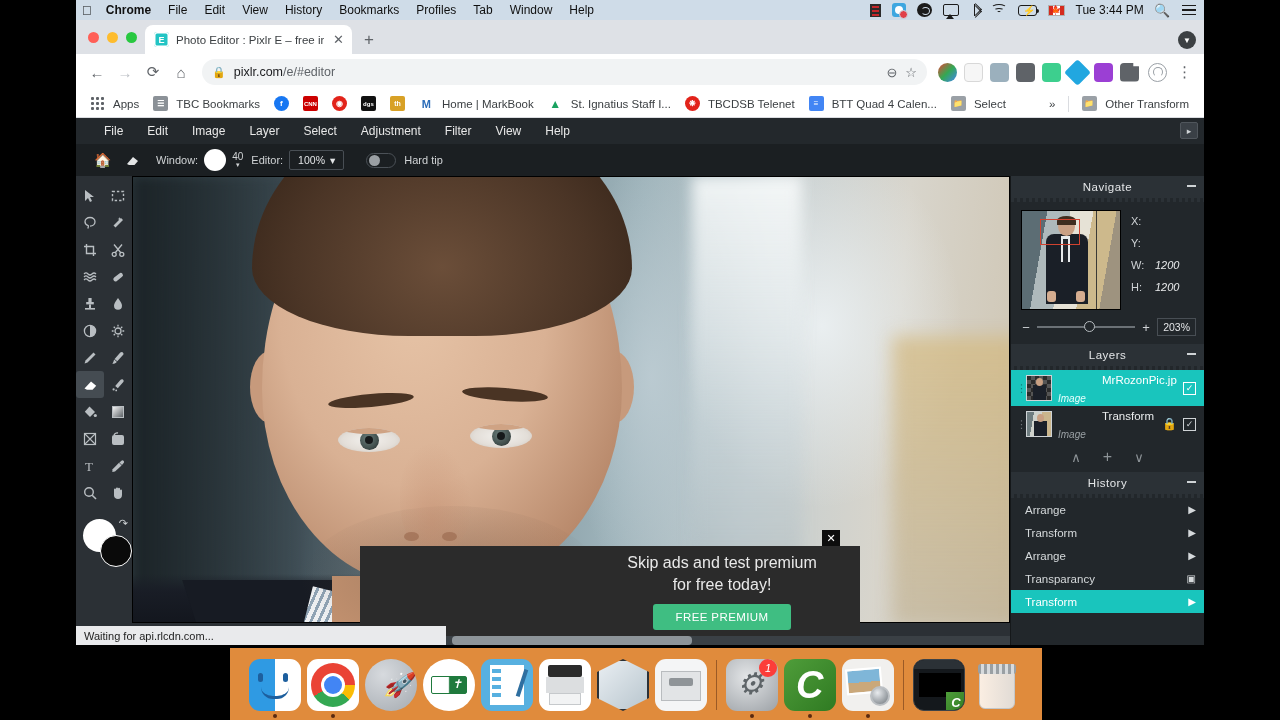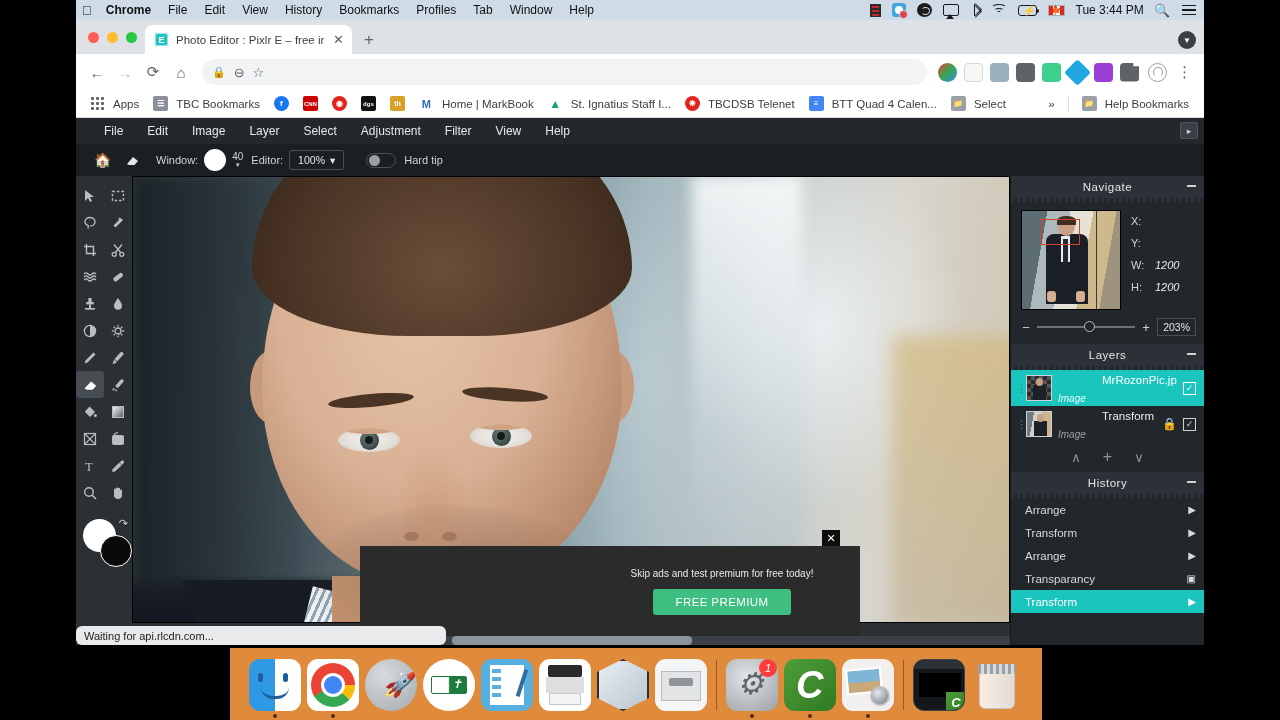--- a/index.html
+++ b/index.html
@@ -207,21 +207,21 @@
   .canvas-border { position:absolute; left:0; top:0; width:878px; height:447px; box-shadow: inset 0 0 0 1px #000; }
 
   .hscroll { position:absolute; left:0; bottom:0; width:878px; height:9px; background:#3a4045; }
   .hscroll i { position:absolute; left:320px; top:0; width:240px; height:9px; background:#8d9499; border-radius:4px;}
 
   .ad {
     position: absolute; left: 228px; bottom: 9px; width: 500px; height: 90px; background: #2b2b2b;
     display: flex; align-items: center; justify-content: flex-end;
   }
   .ad-inner { width: 270px; display:flex; flex-direction: column; align-items:center; gap:8px; padding-right: 6px;}
-  .ad-text { color: #e9e9e9; font-size: 10px; text-align: center; line-height: 1.35; width: 200px;}
+  .ad-text { color: #e9e9e9; font-size: 16px; text-align: center; line-height: 1.35; width: 200px;}
   .ad-btn { background: #3fbe82; color: #fff; font-size: 11.5px; padding: 7px 0; width: 138px;
      text-align: center; border-radius: 3px; letter-spacing: .4px; }
   .ad-close { position: absolute; right: 20px; top: -16px; width: 18px; height: 16px; background: #0d0d0d;
      color: #fff; font-size: 11px; display:flex; align-items:center; justify-content:center; }
 
   
   .rightcol { width: 194px; background: #22272b; border-left: 1px solid #15181a; }
   .ph { height: 22px; background: #2b3136; display: flex; align-items: center; justify-content: center;
      position: relative; font-size: 11.5px; color: #e4e6e8; letter-spacing: .5px; }
   .ph .min { position: absolute; right: 8px; top: 9px; width: 9px; height: 2px; background: #cfd3d6; }
@@ -279,21 +279,21 @@
   .layer-actions { height: 30px; display:flex; align-items:center; justify-content:center; gap: 22px;
      color: #8d9397; font-size: 13px; }
 
   .hist-row { height: 23px; display: flex; align-items: center; padding: 0 8px 0 14px;
      font-size: 11.5px; color: #d5d9db; justify-content: space-between; }
   .hist-row.sel { background: #19c5bd; color: #fff; }
   .hist-ico { font-size: 10px; }
 
   
   .statusbar { position: absolute; left: 76px; bottom: 75px; height: 19px; background: #e9eaec;
-     display:flex; align-items:center; padding: 0 8px; font-size: 11px; color: #1d1d1d; min-width: 370px; border-radius: 6px;}
+     display:flex; align-items:center; padding: 0 8px; font-size: 11px; color: #1d1d1d; min-width: 370px;}
 
   
   .deskpad { position: absolute; left: 0; bottom: 0; width: 1280px; height: 75px; background: #000; }
   .dock { position: absolute; left: 230px; bottom: 0; width: 812px; height: 72px; background: #e08b3c;
      display: flex; align-items: flex-end; justify-content: center; gap: 0; padding-bottom: 2px; }
   .dock-item { width: 58px; height: 64px; display:flex; flex-direction:column; align-items:center;
      justify-content:flex-end; position: relative; }
   .dock-ico { width: 52px; height: 52px; border-radius: 11px; position: relative; overflow: hidden; }
   .run-dot { width: 4px; height: 4px; border-radius: 50%; background: #5a2a10; margin-top: 3px; }
   .run-dot.hidden { visibility: hidden; }
@@ -420,20 +420,23 @@
       </span>
     </div>
 
     <div class="toolbar">
       <span class="navbtn">←</span>
       <span class="navbtn dim">→</span>
       <span class="navbtn">⟳</span>
       <span class="navbtn">⌂</span>
       <div class="omnibox">
         <span class="lock">🔒</span>
+        <span class="url">
+          <span class="host">pixlr.com</span><span class="path">/e/#editor</span>
+        </span>
         <span class="oi">⊖</span>
         <span class="oi">☆</span>
       </div>
       <span class="ext-wrap">
         <span class="ext" style="background:linear-gradient(135deg,#ea4335,#34a853 50%,#4285f4);border-radius:50%;"></span>
         <span class="ext" style="background:#f6f6f6;border:1px solid #d8d8d8;"></span>
         <span class="ext" style="background:#9bb0bd;"></span>
         <span class="ext" style="background:#5f6368;"></span>
         <span class="ext" style="background:#3dcf8e;"></span>
         <span class="ext" style="background:#21a7e0;transform:rotate(45deg);border-radius:3px;"></span>
@@ -498,21 +501,21 @@
         <span class="bi" style="background:#9aa0a6;">📁</span>
         <span>Select</span>
       </span>
       <span style="flex:1"></span>
       <span class="bm">
         <span>»</span>
       </span>
       <span class="bm-sep"></span>
       <span class="bm">
         <span class="bi" style="background:#9aa0a6;">📁</span>
-        <span>Help Bookmarks</span>
+        <span>Other Transform</span>
       </span>
     </div>
 
     <div class="pixlr">
 
       <div class="pixlr-menu">
         <span class="pm">File</span>
         <span class="pm">Edit</span>
         <span class="pm">Image</span>
         <span class="pm">Layer</span>

